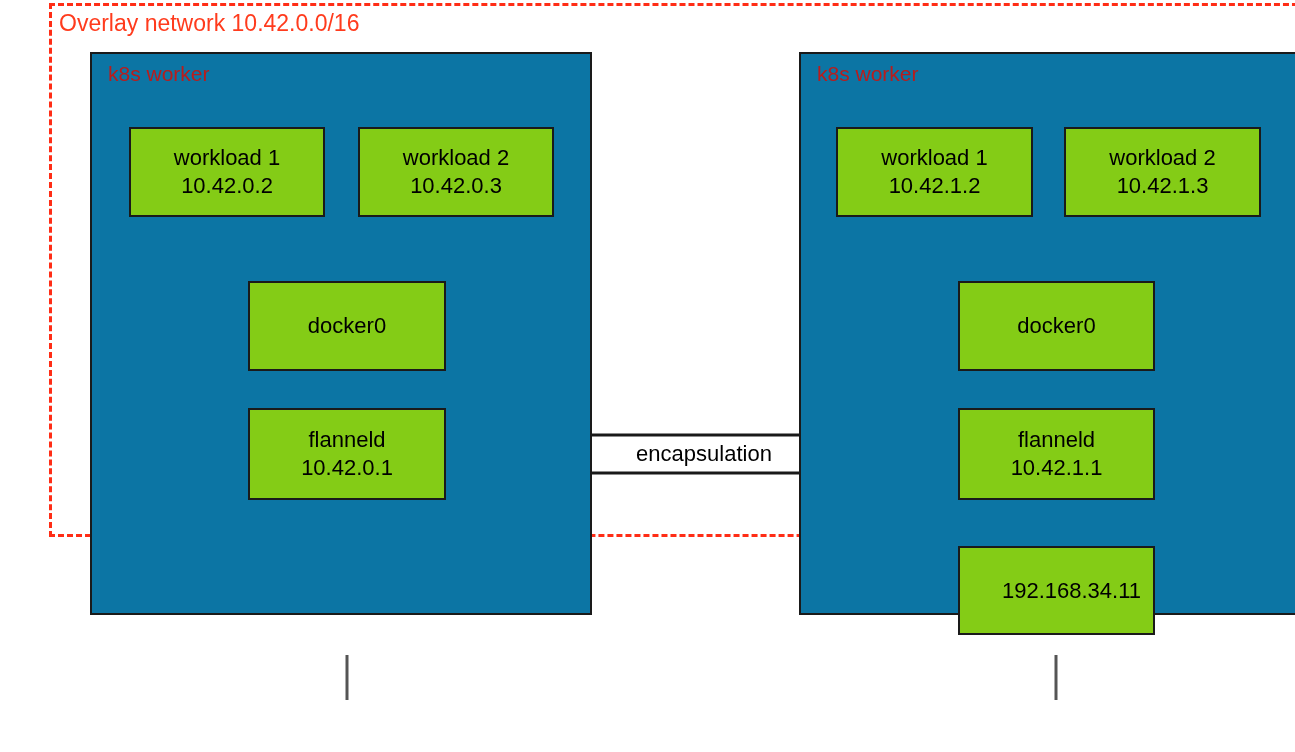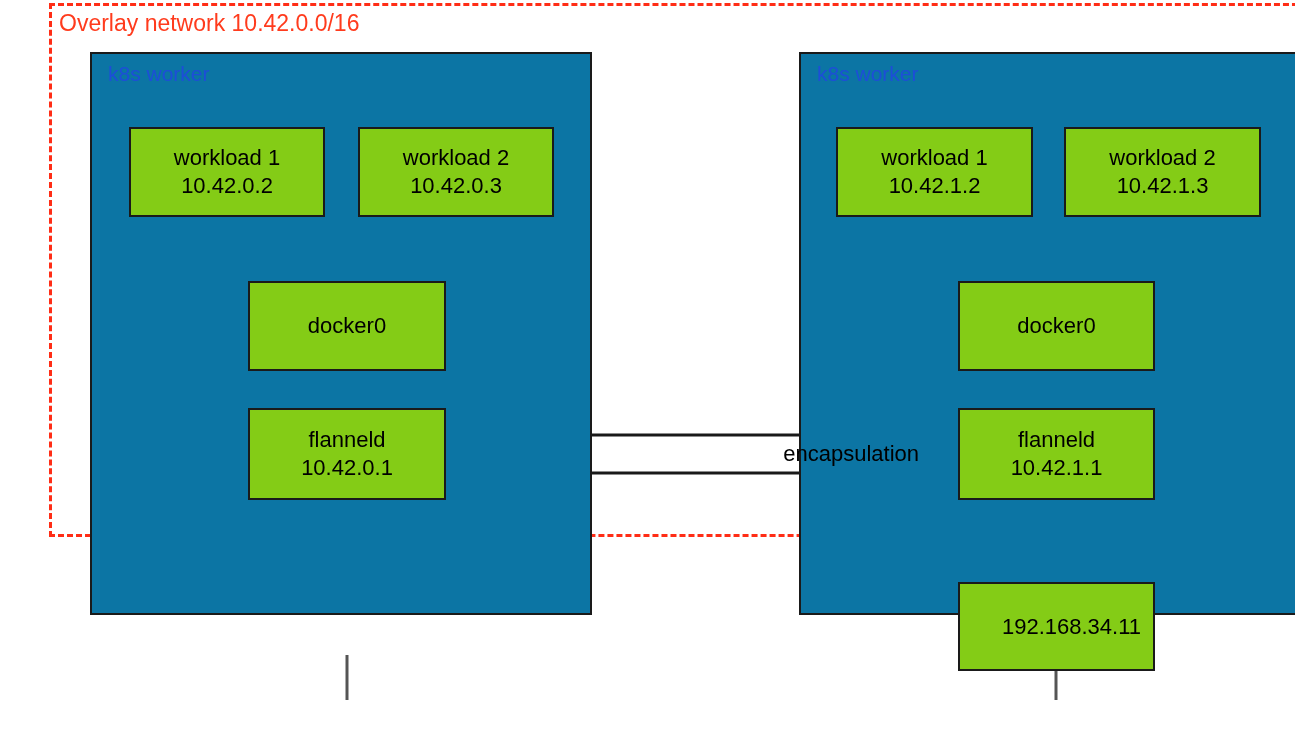--- a/index.html
+++ b/index.html
@@ -42,21 +42,21 @@
   }
   
   .worker {
     position: absolute;
     background: #0c75a4;
     border: 2px solid #1a1a1a;
     box-sizing: border-box;
   }
   .worker-label {
     position: absolute;
-    color: #1d4ed8;
+    color: #b91c1c;
     font-size: 21px;
     line-height: 24px;
     white-space: nowrap;
   }
   
   .node {
     position: absolute;
     background: #84cc16;
     border: 2px solid #1a1a1a;
     box-sizing: border-box;
@@ -79,21 +79,21 @@
     height: 752px;
     pointer-events: none;
   }
   
   .encap-label {
     position: absolute;
     font-size: 22px;
     line-height: 26px;
     color: #000000;
     white-space: nowrap;
-    text-align: right;
+    text-align: center;
   }
 </style>
 </head>
 <body>
 
 <div id="canvas">
 
   <svg class="wires" viewBox="0 0 1295 752" xmlns="http://www.w3.org/2000/svg">
 
     <line x1="228" y1="216" x2="268" y2="281" stroke="#2b2b2b" stroke-width="3"></line>
@@ -154,19 +154,19 @@
 
   <div class="node" style="left:912px; top:281px; width:197px; height:90px;">
     <span class="ln">docker0</span>
   </div>
 
   <div class="node" style="left:912px; top:408px; width:197px; height:92px;">
     <span class="ln">flanneld</span>
     <span class="ln">10.42.1.1</span>
   </div>
 
-  <div class="node" style="left:912px; top:582px; width:197px; height:89px;padding-left:30px;">
+  <div class="node" style="left:912px; top:546px; width:197px; height:89px;padding-left:30px;">
     <span class="ln">192.168.34.11</span>
   </div>
 
   <div class="encap-label" style="left:443px; top:441px; width:430px;">encapsulation</div>
 
 </div>
 
 </body></html>

